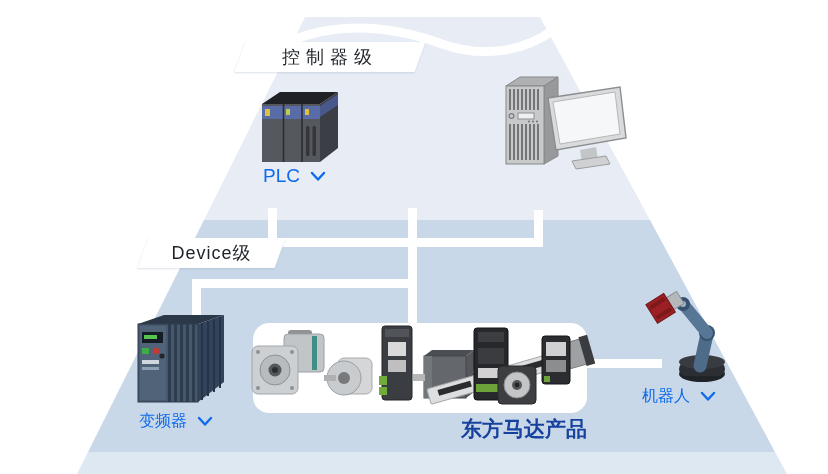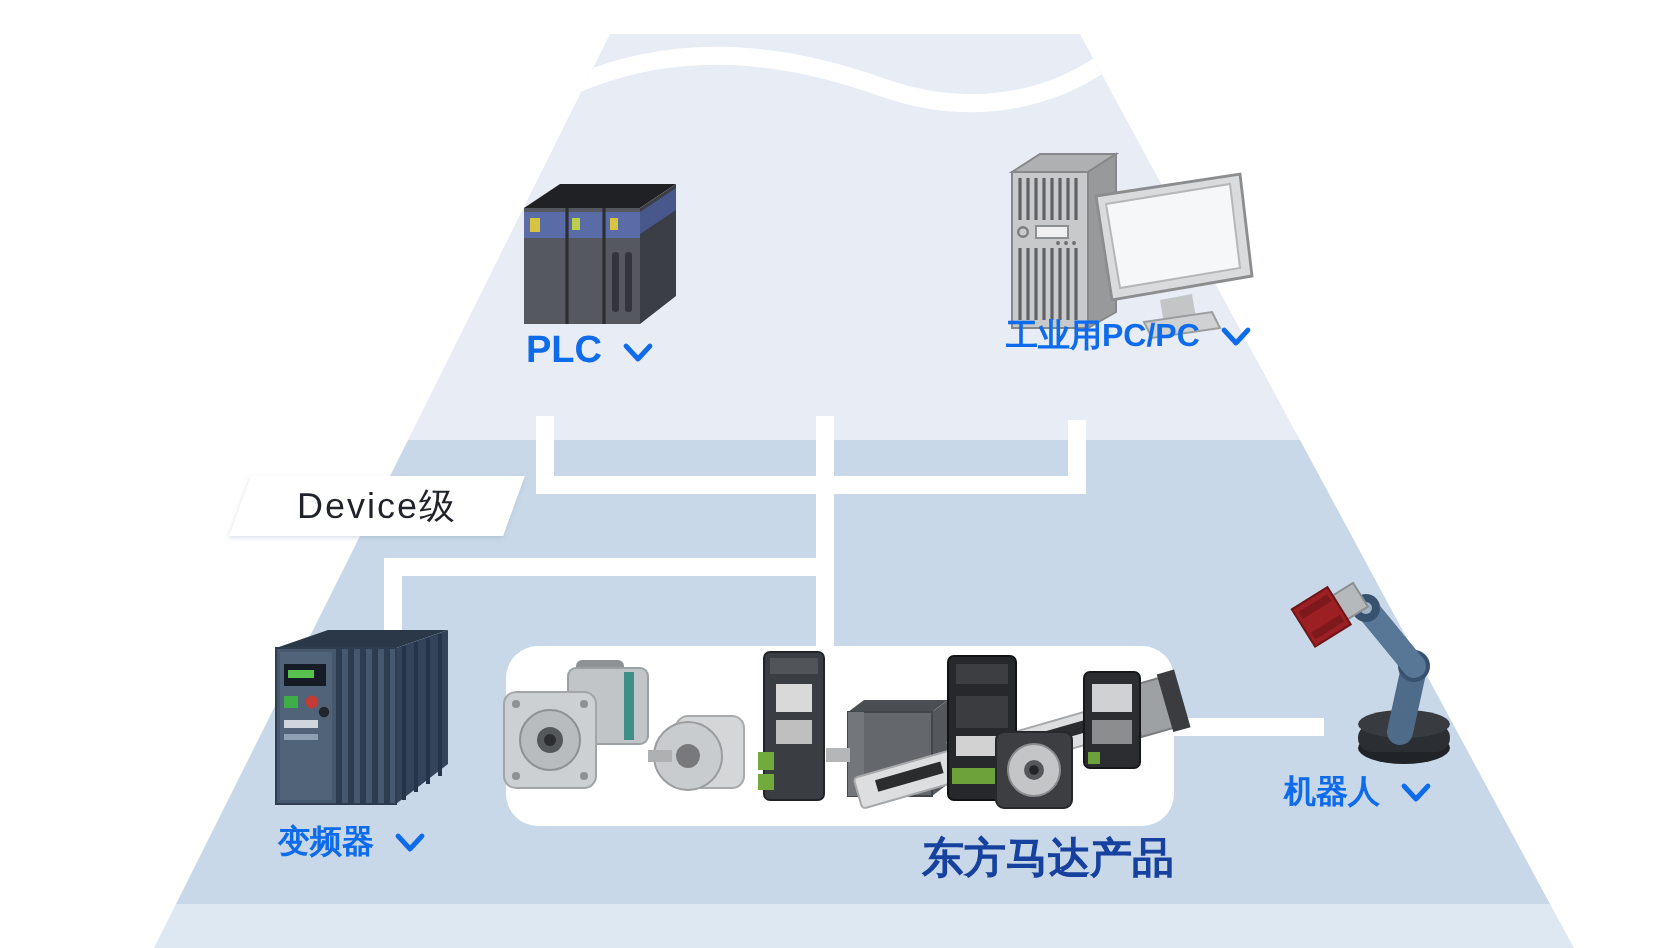--- a/index.html
+++ b/index.html
@@ -16,26 +16,26 @@
   .bus1    {left:268px;top:238px;width:275px;height:9px;}
   .bus2    {left:192px;top:279px;width:225px;height:9px;}
   .v-inv   {left:192px;top:279px;width:9px;height:40px;}
   .h-robot {left:580px;top:359px;width:82px;height:9px;}
   
   .banner{position:absolute;z-index:4;}
   .banner .bg{position:absolute;inset:0;background:#ffffff;transform:skewX(-20deg);box-shadow:0 1px 2px rgba(120,140,170,.25);}
   .banner .txt{position:relative;display:flex;align-items:center;justify-content:center;height:100%;color:#1f2329;font-size:18px;}
   .banner-controller{left:240px;top:42px;width:180px;height:30px;}
   .banner-controller .txt{letter-spacing:6px;}
-  .banner-device{left:120px;top:238px;width:137px;height:30px;}
+  .banner-device{left:143px;top:238px;width:137px;height:30px;}
   .banner-device .txt{letter-spacing:1px;}
   
   .panel{position:absolute;left:253px;top:323px;width:334px;height:90px;background:#ffffff;border-radius:16px;z-index:2;}
   
-  .nodelabel{position:absolute;z-index:5;display:flex;align-items:center;gap:10px;color:#0e6beb;font-weight:bold;cursor:pointer;}
+  .nodelabel{position:absolute;z-index:5;display:flex;align-items:center;gap:10px;color:#0e6beb;font-weight:normal;cursor:pointer;}
   .lbl-plc{left:263px;top:165px;font-size:19px;}
   .lbl-pc{left:503px;top:158px;font-size:16px;}
   .lbl-inverter{left:139px;top:411px;font-size:16px;}
   .lbl-robot{left:642px;top:386px;font-size:16px;}
   .sublabel{position:absolute;left:503px;top:182px;font-size:17px;color:#3e444d;z-index:5;}
   .lbl-products{position:absolute;left:253px;top:415px;width:334px;text-align:right;
     font-size:21px;font-weight:bold;color:#16419e;z-index:5;}
   .chev{display:inline-block;}
   
   .dev{position:absolute;z-index:3;}
@@ -58,20 +58,24 @@
   </svg>
 
   <div class="line v-plc" style="z-index:1"></div>
   <div class="line v-pc" style="z-index:1"></div>
   <div class="line bus1" style="z-index:1"></div>
   <div class="line v-mid" style="z-index:1"></div>
   <div class="line bus2" style="z-index:1"></div>
   <div class="line v-inv" style="z-index:1"></div>
   <div class="line h-robot" style="z-index:1"></div>
 
+  <div class="banner banner-controller">
+    <div class="bg"></div>
+    <div class="txt">控制器级</div>
+  </div>
   <div class="banner banner-device">
     <div class="bg"></div>
     <div class="txt">Device级</div>
   </div>
 
   <svg class="dev" style="left:258px;top:86px;" width="90" height="84" viewBox="0 0 90 84">
     <polygon points="4,18 62,18 80,6 22,6" fill="#1f2124"></polygon>
     <polygon points="62,18 80,6 80,62 62,76" fill="#3b3e44"></polygon>
     <rect x="4" y="18" width="58" height="58" fill="#55585e"></rect>
     <rect x="4" y="20" width="58" height="13" fill="#5a6ca8"></rect>
@@ -221,26 +225,20 @@
     </g>
   </svg>
 
   <div class="nodelabel lbl-plc">
     <span>PLC</span>
     <svg class="chev" width="16" height="11" viewBox="0 0 16 11">
       <polyline points="2,2 8,8.5 14,2" fill="none" stroke="#0e6beb" stroke-width="2.4" stroke-linecap="round" stroke-linejoin="round"></polyline>
     </svg>
   </div>
 
-  <div class="nodelabel lbl-pc">
-    <span>工业用PC/PC</span>
-    <svg class="chev" width="16" height="11" viewBox="0 0 16 11">
-      <polyline points="2,2 8,8.5 14,2" fill="none" stroke="#0e6beb" stroke-width="2.4" stroke-linecap="round" stroke-linejoin="round"></polyline>
-    </svg>
-  </div>
 
   <div class="nodelabel lbl-inverter">
     <span>变频器</span>
     <svg class="chev" width="16" height="11" viewBox="0 0 16 11">
       <polyline points="2,2 8,8.5 14,2" fill="none" stroke="#0e6beb" stroke-width="2.4" stroke-linecap="round" stroke-linejoin="round"></polyline>
     </svg>
   </div>
 
   <div class="lbl-products">东方马达产品</div>
 

